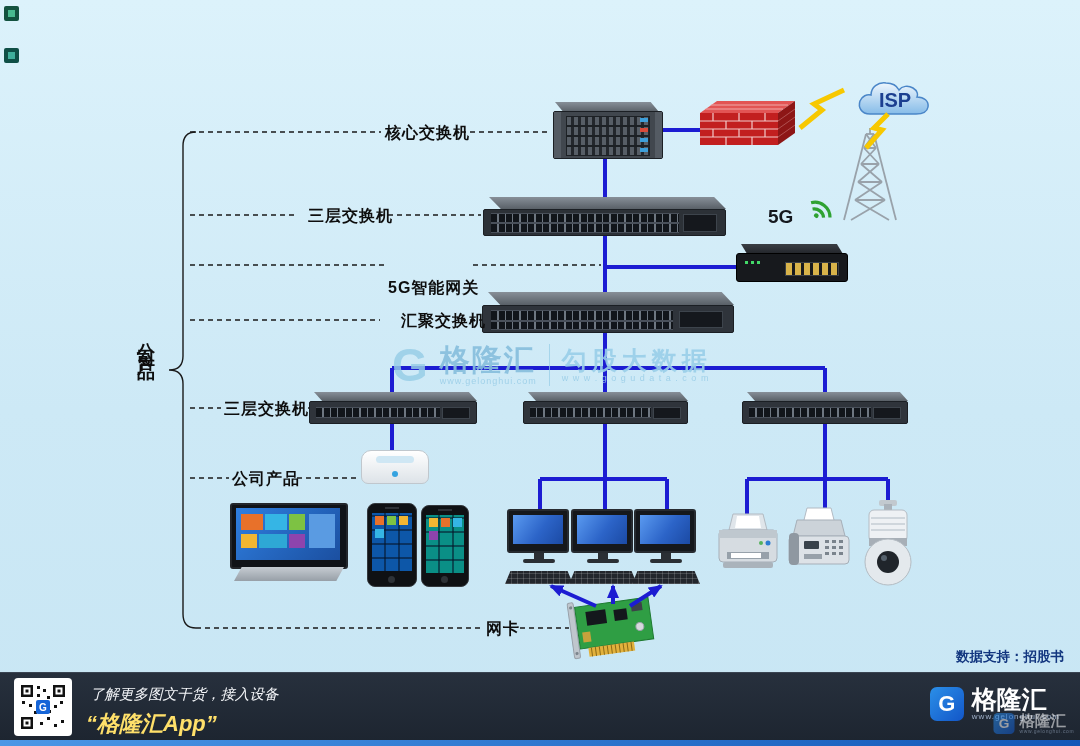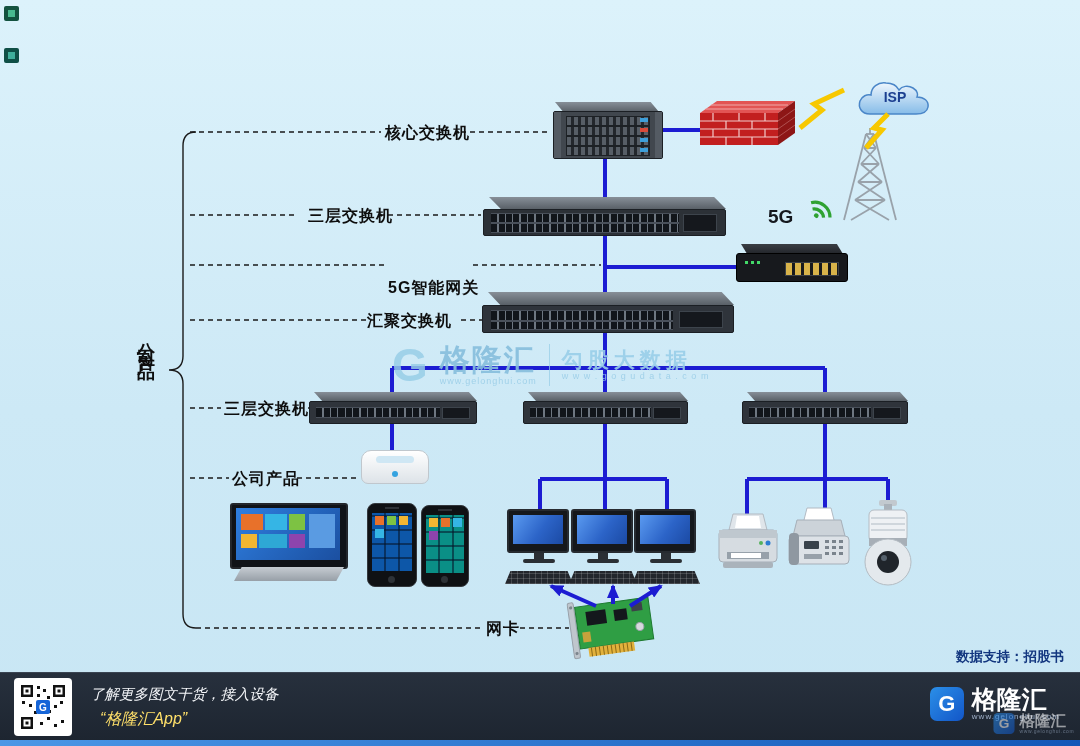--- a/index.html
+++ b/index.html
@@ -43,29 +43,29 @@
       repeating-linear-gradient(90deg,transparent 0 12px,rgba(5,20,40,.55) 12px 14px);}
   .p-home{position:absolute;left:50%;bottom:3px;width:7px;height:7px;margin-left:-4px;
     background:#2e3237;border-radius:50%;}
   .p-spk{position:absolute;left:50%;top:3px;width:14px;height:2px;margin-left:-7px;background:#2e3237;}
   .tile{position:absolute;display:block;}
   
   .wm{position:absolute;left:392px;top:334px;width:330px;height:62px;display:flex;
     align-items:center;gap:12px;opacity:.9;}
   .wm-logo{font-size:46px;font-weight:900;color:rgba(150,205,230,.92);line-height:1;}
   .wm-brand{font-size:30px;font-weight:800;color:#86bedd;letter-spacing:2px;line-height:1.05;}
-  .wm-product{font-size:21px;font-weight:700;color:#99cfe9;letter-spacing:5px;line-height:1.05;}
+  .wm-product{font-size:25px;font-weight:700;color:#99cfe9;letter-spacing:5px;line-height:1.05;}
   .wm-url{font-size:9px;color:#9ccfe8;letter-spacing:1px;}
   .wm-div{width:1px;height:42px;background:rgba(150,205,230,.8);}
   
   .data-support{position:absolute;right:16px;top:648px;font-size:13.5px;font-weight:700;color:#12367f;}
   .footer{position:absolute;left:0;top:672px;width:1080px;height:68px;
     background:linear-gradient(180deg,#27303d,#1d2530);border-top:1px solid #3a4452;}
   .f-promo1{position:absolute;left:90px;top:12px;font-size:14.5px;font-style:italic;color:#f4f6f9;}
-  .f-promo2{position:absolute;left:100px;top:36px;font-size:16px;font-style:italic;font-weight:400;color:#ffe06a;}
+  .f-promo2{position:absolute;left:86px;top:36px;font-size:22px;font-style:italic;font-weight:700;color:#ffe06a;}
   .fb{position:absolute;display:flex;align-items:center;gap:8px;}
   .fb-badge{width:34px;height:34px;border-radius:7px;background:linear-gradient(135deg,#2b8fe8,#1256c8);
     color:#fff;font-size:22px;font-weight:800;display:flex;align-items:center;justify-content:center;}
   .fb-name{font-size:25px;font-weight:800;color:#fff;line-height:1;}
   .fb-url{font-size:8px;color:#9fb0c8;letter-spacing:1px;}
   .strip{position:absolute;left:0;top:740px;width:1080px;height:6px;
     background:linear-gradient(90deg,#4b97e6,#1257b8);}
   .mark{position:absolute;width:15px;height:15px;border-radius:2px;}
 </style>
 </head>
@@ -171,21 +171,21 @@
   <div class="dev" style="left:856px;top:76px;width:78px;height:46px;">
     <svg width="78" height="46" viewBox="0 0 78 46">
       <defs>
         <linearGradient id="cg" x1="0" y1="0" x2="0" y2="1">
           <stop offset="0" stop-color="#eef6fd"></stop>
             <stop offset="1" stop-color="#86bce8"></stop>
         </linearGradient>
       </defs>
       <path d="M14 38 C5 38 2 31 4 25 C6 20 11 18 15 19 C15 11 22 6 30 7 C36 7 41 10 43 14 C46 10 52 9 57 12 C62 15 62 19 61 21 C68 21 73 25 72 31 C71 37 65 38 60 38 Z" fill="url(#cg)" stroke="#4a86c8" stroke-width="1.5"></path>
     </svg>
-    <div class="abs" style="left:0;right:0;top:13px;text-align:center;font-size:14px;font-weight:800;color:#1c3f90;">ISP</div>
+    <div class="abs" style="left:0;right:0;top:13px;text-align:center;font-size:20px;font-weight:800;color:#1c3f90;">ISP</div>
   </div>
 
   <div class="dev" style="left:838px;top:128px;width:64px;height:95px;">
     <svg width="64" height="95" viewBox="0 0 64 95">
       <g stroke="#99a2aa" stroke-width="1.8" fill="none">
         <path d="M32 6 V0"></path>
           <path d="M28 6 H36"></path>
         <path d="M28 6 L6 92"></path>
           <path d="M36 6 L58 92"></path>
         <path d="M28 6 L38 20 M36 6 L26 20 M26 20 H38"></path>
@@ -402,21 +402,21 @@
       <path d="M613 604 L613 586" marker-end="url(#arw)"></path>
       <path d="M630 606 L661 586" marker-end="url(#arw)"></path>
     </g>
   </svg>
 
   <div class="side-label">公司产品</div>
 
   <div class="lbl" style="left:385px;top:123px;">核心交换机</div>
   <div class="lbl" style="left:308px;top:206px;">三层交换机</div>
   <div class="lbl" style="left:388px;top:256px;margin-top:22px;">5G智能网关</div>
-  <div class="lbl" style="left:367px;top:311px;">汇聚交换机</div>
+  <div class="lbl" style="left:401px;top:311px;">汇聚交换机</div>
   <div class="lbl" style="left:224px;top:399px;">三层交换机</div>
   <div class="lbl" style="left:232px;top:469px;">公司产品</div>
   <div class="lbl" style="left:486px;top:619px;">网卡</div>
 
   <div class="data-support">数据支持：招股书</div>
 
   <div class="footer">
     <div class="abs" style="left:14px;top:5px;width:58px;height:58px;background:#fff;border-radius:4px;">
       <svg class="abs" style="left:6px;top:6px;" width="46" height="46" viewBox="0 0 46 46">
         <g fill="#111">

